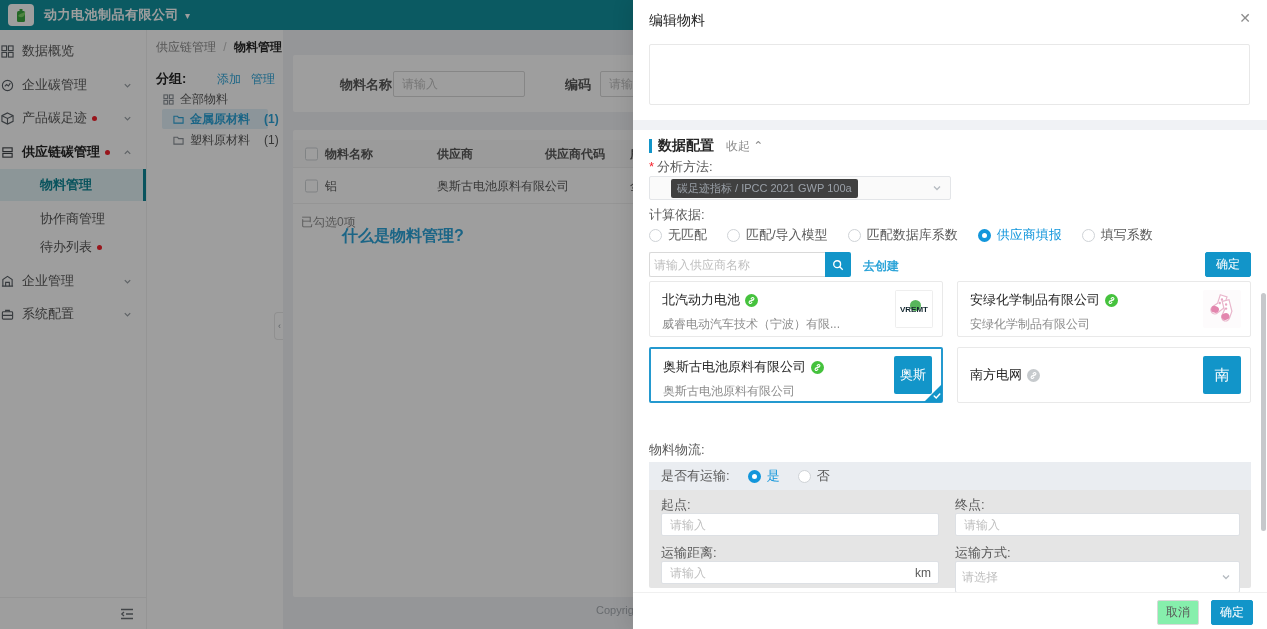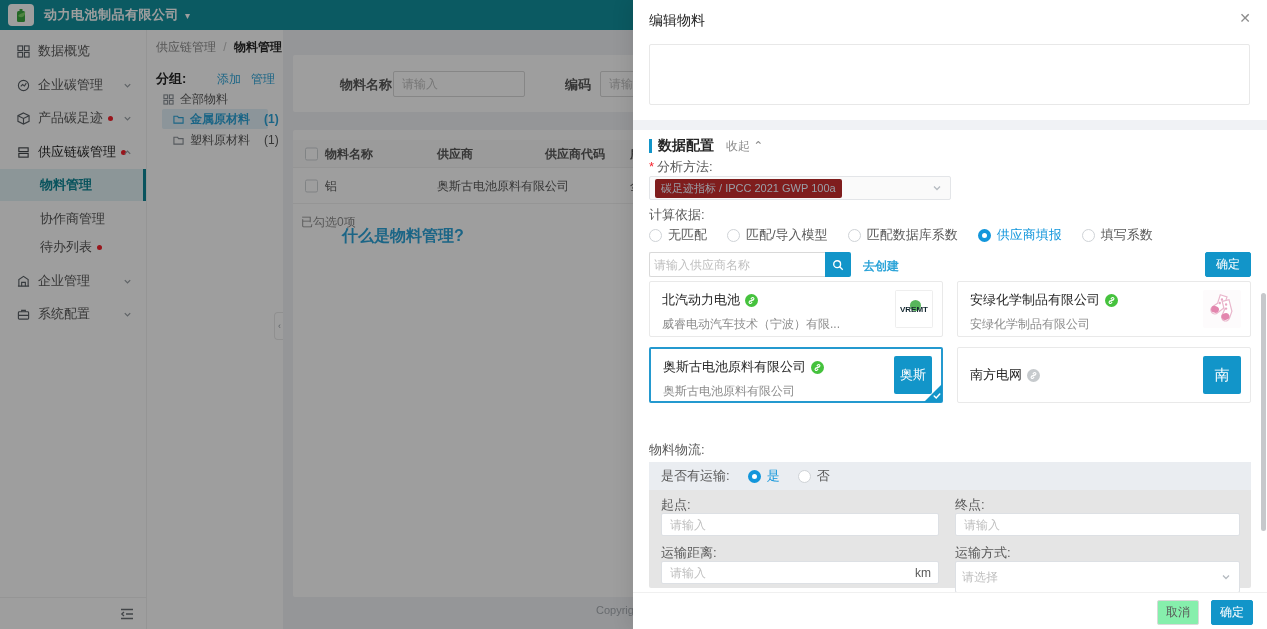--- a/index.html
+++ b/index.html
@@ -14,24 +14,24 @@
   .stage{position:relative;width:1267px;height:629px;overflow:hidden;background:var(--pagebg);}
 
   
   .topbar{position:absolute;left:0;top:0;width:1267px;height:30px;background:var(--teal);display:flex;align-items:center;z-index:1;}
   .logo{width:26px;height:22px;background:#fff;border-radius:4px;margin:0 10px 0 8px;display:flex;align-items:center;justify-content:center;}
   .company{color:#fff;font-size:13px;font-weight:bold;letter-spacing:.5px;}
   .caret{color:#fff;font-size:10px;margin-left:6px;}
 
   
   .sidenav{position:absolute;left:0;top:30px;width:146px;height:599px;background:#fff;z-index:1;}
-  .nav-item{position:absolute;left:0;width:146px;height:30px;display:flex;align-items:center;padding-left:16px;color:var(--txt2);cursor:pointer;}
+  .nav-item{position:absolute;left:0;width:146px;height:30px;display:flex;align-items:center;color:var(--txt2);cursor:pointer;}
   .nav-item .nlabel{font-size:13px;margin-left:8px;white-space:nowrap;}
   .nav-item.sub{padding-left:40px;}
-  .nav-item.parent-on .nlabel{color:var(--txt);font-weight:normal;}
+  .nav-item.parent-on .nlabel{color:var(--txt);font-weight:bold;}
   .nav-item.on{background:#e3f2f5;}
   .nav-item.on .nlabel{color:var(--teal-dark);font-weight:bold;}
   .nav-item.on::after{content:"";position:absolute;right:0;top:0;width:3px;height:100%;background:var(--teal-dark);}
   .nico{width:14px;height:14px;display:inline-flex;align-items:center;justify-content:center;color:#5a6066;flex:none;}
   .chev{position:absolute;right:14px;color:#9aa0a6;display:flex;}
   .rdot{width:5px;height:5px;border-radius:50%;background:#f5222d;margin-left:5px;flex:none;}
   .side-foot{position:absolute;left:0;top:567px;width:146px;height:32px;border-top:1px solid #f0f0f0;display:flex;align-items:center;justify-content:flex-end;padding-right:12px;color:#6b7075;}
 
   
   .treepanel{position:absolute;left:146px;top:30px;width:137px;height:599px;background:#fff;border-left:1px solid #f0f0f0;z-index:1;}
@@ -72,21 +72,21 @@
   .d-close{position:absolute;right:16px;top:10px;font-size:14px;color:#8c8c8c;cursor:pointer;}
   .d-emptybox{position:absolute;left:16px;top:44px;width:601px;height:61px;border:1px solid var(--bd);border-radius:2px;background:#fff;}
   .d-band{position:absolute;left:0;top:120px;width:634px;height:10px;background:var(--pagebg);}
   .sec-hd{position:absolute;left:16px;top:137px;display:flex;align-items:center;}
   .sec-bar{width:3px;height:14px;background:var(--primary);margin-right:6px;}
   .sec-tt{font-size:14px;font-weight:bold;color:var(--txt);}
   .sec-col{font-size:12px;color:var(--txt3);margin-left:12px;cursor:pointer;}
   .lbl{position:absolute;font-size:13px;color:var(--txt2);white-space:nowrap;}
   .req{color:#f5222d;margin-right:3px;}
   .d-select{position:absolute;left:16px;top:176px;width:302px;height:24px;background:#fafafa;border:1px solid #e3e5e8;border-radius:2px;display:flex;align-items:center;padding:0 24px 0 5px;}
-  .d-tag{background:#7f1d1d;border-radius:2px;font-size:11px;color:#9aa0a8;padding:2px 6px;white-space:nowrap;}
+  .d-tag{background:#404040;border-radius:2px;font-size:11px;color:#9aa0a8;padding:2px 6px;white-space:nowrap;margin-left:16px;}
   .sel-chev{position:absolute;right:8px;top:50%;transform:translateY(-50%);color:#b5bac0;display:flex;}
   .rgroup{position:absolute;left:16px;top:226px;display:flex;align-items:center;gap:20px;}
   .ritem{display:flex;align-items:center;gap:6px;font-size:13px;color:var(--txt2);cursor:pointer;white-space:nowrap;}
   .rdo{width:13px;height:13px;border:1px solid #cfd3d7;border-radius:50%;background:#fff;flex:none;}
   .ritem.on .rdo{border:4px solid var(--sel);}
   .ritem.on{color:var(--sel);}
   .s-input{position:absolute;left:16px;top:252px;width:176px;height:25px;border:1px solid var(--bd2);border-right:none;border-radius:2px 0 0 2px;font-size:12px;padding:0 4px;color:var(--txt);}
   .s-input::placeholder{color:var(--ph);}
   .s-btn{position:absolute;left:192px;top:252px;width:26px;height:25px;background:var(--primary);border:none;border-radius:0 2px 2px 0;display:flex;align-items:center;justify-content:center;cursor:pointer;}
   .create-lk{position:absolute;left:230px;top:258px;font-size:12px;font-weight:bold;color:var(--link);cursor:pointer;}

